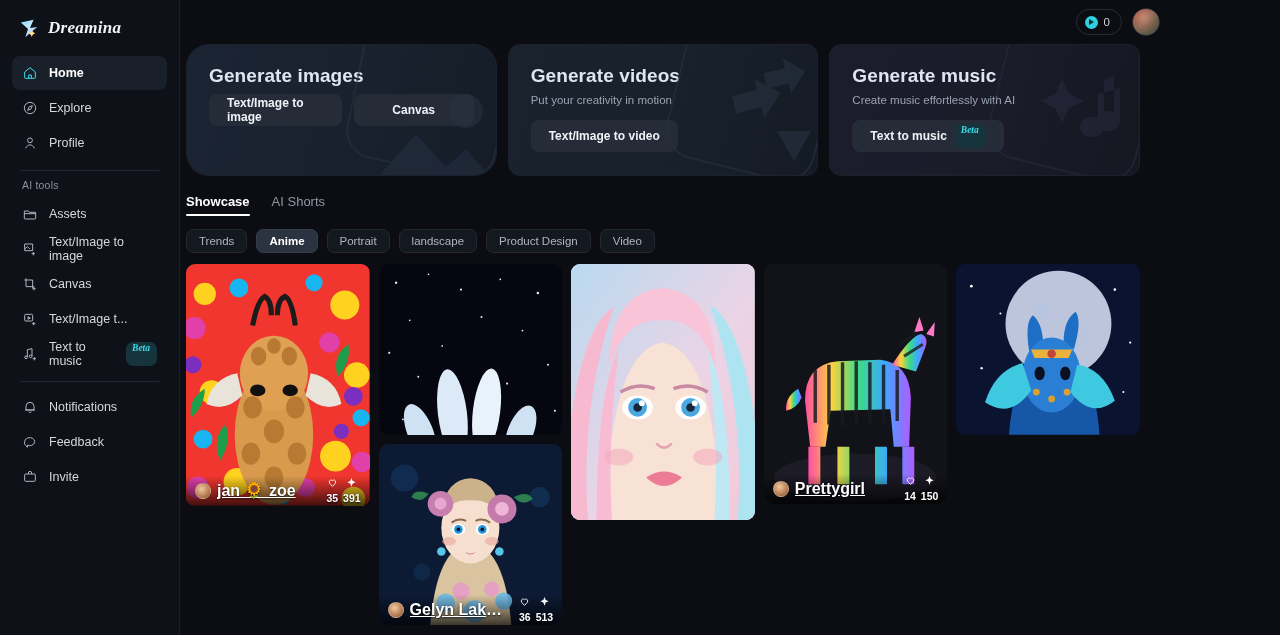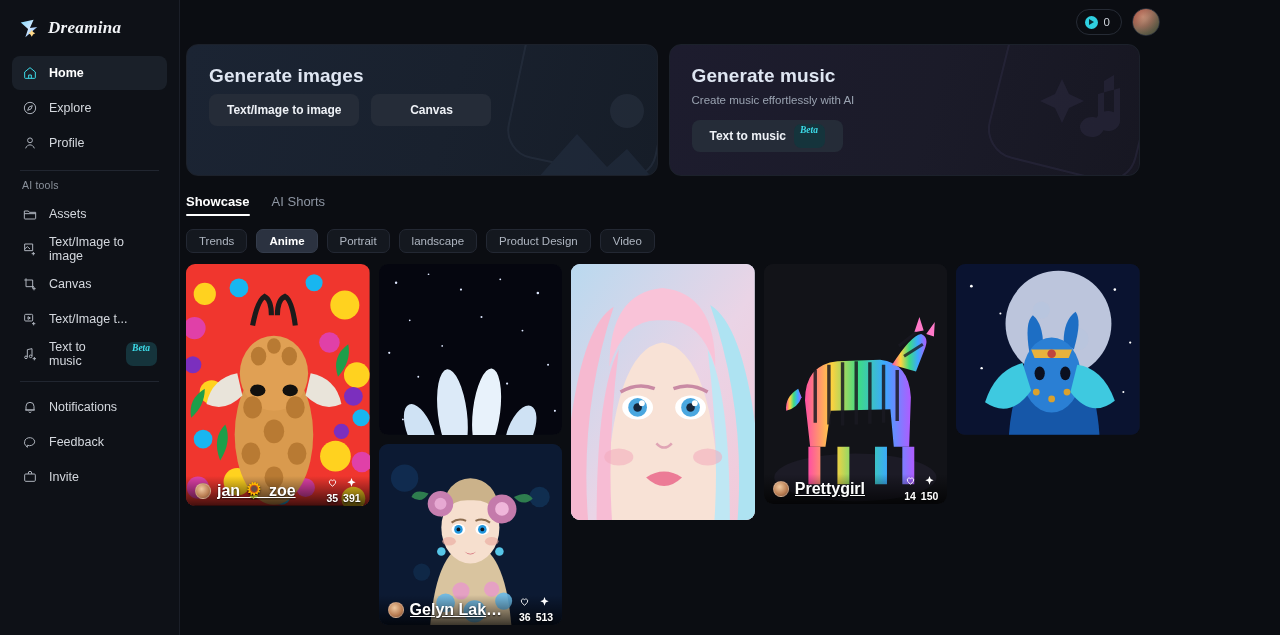--- a/index.html
+++ b/index.html
@@ -76,21 +76,21 @@
     background: linear-gradient(135deg, rgba(200,90,70,.55) 0%, rgba(180,150,120,.45) 45%, rgba(90,95,70,.6) 100%);
   }
 
   .content { padding: 0 20px 0 0; }
   .hero-row { display: flex; gap: 11px; padding: 0 16px 0 6px; }
   .hero {
     flex: 1 1 0; height: 132px; border-radius: 12px;
     padding: 20px 22px; position: relative; overflow: hidden;
     border: 1px solid #1c212b;
   }
-  .hero.img { background: linear-gradient(105deg, #1b2433 0%, #19212e 55%, #161d28 100%); }
+  .hero.img { background: linear-gradient(105deg, #1b2433 0%, #19212e 55%, #161d28 100%); border-radius: 23px; }
   .hero.vid { background: linear-gradient(105deg, #1a222e 0%, #182029 60%, #151b24 100%); }
   .hero.mus { background: linear-gradient(105deg, #1d1c2e 0%, #1b1b29 55%, #171722 100%); }
   .hero h2 { font-size: 19px; font-weight: 700; color: #dfe6f2; margin-bottom: 7px; letter-spacing: .1px; }
   .hero p { font-size: 11.5px; color: #9aa3b1; margin-bottom: 14px; }
   .hero-btns { display: flex; gap: 12px; }
   .hero-btn {
     background: #252c38; border-radius: 8px; height: 32px;
     display: flex; align-items: center; justify-content: center;
     font-size: 12px; font-weight: 600; color: #eef1f6;
     padding: 0 18px; cursor: pointer; min-width: 120px;
@@ -313,20 +313,35 @@
           <div class="hero-btns">
             <div class="hero-btn">
               <span>Text/Image to image</span>
             </div>
             <div class="hero-btn">
               <span>Canvas</span>
             </div>
           </div>
         </div>
 
+        <div class="hero vid">
+          <svg class="hero-deco" viewBox="0 0 190 150">
+            <rect x="40" y="-18" width="150" height="150" rx="30" fill="none" stroke="#2a3342" stroke-width="2" transform="rotate(14 115 55)"></rect>
+            <path d="M95 52 h26 v-11 l22 20 -22 20 v-11 h-26z" fill="#2b3544" transform="rotate(-14 115 55)"></path>
+            <path d="M128 30 h22 v-10 l19 18 -19 18 v-10 h-22z" fill="#2b3544" transform="rotate(-14 145 38)"></path>
+            <path d="M140 92 l34 0 -17 30z" fill="#2b3544"></path>
+          </svg>
+          <h2>Generate videos</h2>
+          <p>Put your creativity in motion</p>
+          <div class="hero-btns">
+            <div class="hero-btn">
+              <span>Text/Image to video</span>
+            </div>
+          </div>
+        </div>
 
         <div class="hero mus">
           <svg class="hero-deco" viewBox="0 0 190 150">
             <rect x="40" y="-18" width="150" height="150" rx="30" fill="none" stroke="#2d2b42" stroke-width="2" transform="rotate(14 115 55)"></rect>
             <path d="M103 40 l7 15 15 7 -15 7 -7 15 -7 -15 -15 -7 15 -7z" fill="#2c2a40"></path>
             <path d="M145 42 v46 a12 10 0 1 1 -6 -8.7 V55 l22 -6 v33 a12 10 0 1 1 -6 -8.7 V36z" fill="#2c2a40"></path>
           </svg>
           <h2>Generate music</h2>
           <p>Create music effortlessly with AI</p>
           <div class="hero-btns">

